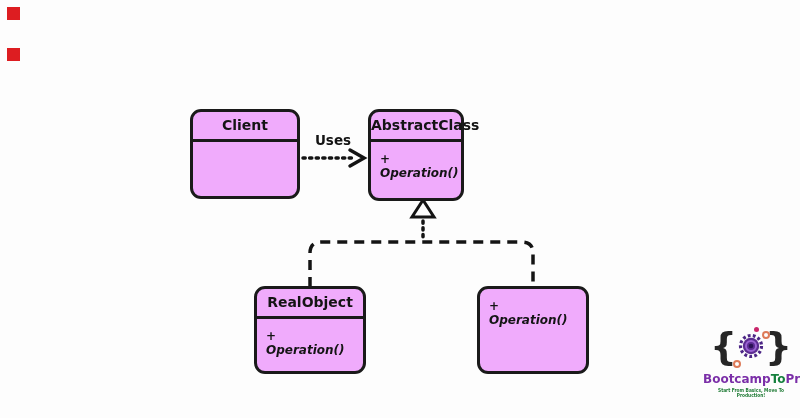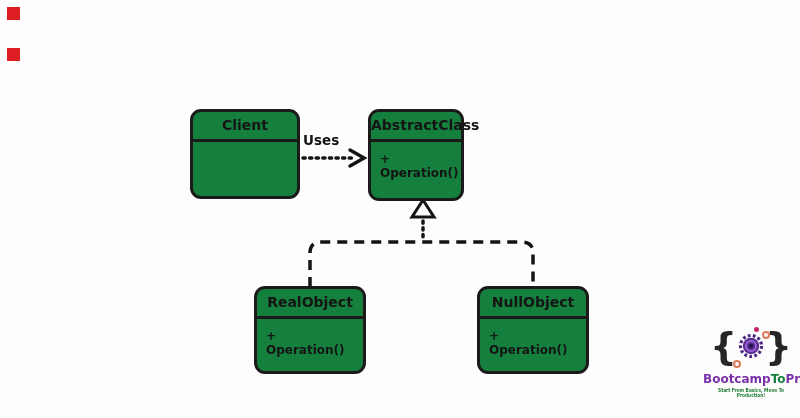--- a/index.html
+++ b/index.html
@@ -19,40 +19,41 @@
   
   .title{
     position:absolute;left:0;top:27px;width:800px;height:50px;
     text-align:center;font-size:44px;font-weight:800;letter-spacing:-0.5px;
     color:#17171a;font-family:"DejaVu Sans","Liberation Sans",sans-serif;
   }
 
   
   .uml-class{
     position:absolute;box-sizing:border-box;
-    border:3px solid #1a1a1a;border-radius:11px;background:#15803d;
+    border:3px solid #1a1a1a;border-radius:11px;background:#f0abfc;
   }
   .uml-class .hdr{
     box-sizing:border-box;height:30px;line-height:27px;text-align:center;
     font-weight:bold;font-size:14px;color:#141414;
     border-bottom:3px solid #1a1a1a;
     font-family:"DejaVu Sans","Liberation Sans",sans-serif;
   }
   .uml-class .bdy{
     box-sizing:border-box;padding:10px 8px 0 9px;
     font-weight:bold;font-size:12px;color:#141414;text-align:left;
     font-family:"DejaVu Sans","Liberation Sans",sans-serif;
+    font-style:italic;
   }
   .box-client{left:190px;top:109px;width:110px;height:90px;}
   .box-abstract{left:368px;top:109px;width:96px;height:92px;}
   .box-real{left:254px;top:286px;width:112px;height:88px;}
   .box-null{left:477px;top:286px;width:112px;height:88px;}
 
   .uses-label{
-    position:absolute;left:303px;top:132px;width:60px;
+    position:absolute;left:303px;top:132px;width:60px;text-align:center;
     font-weight:bold;font-size:13.5px;color:#141414;
     font-family:"DejaVu Sans","Liberation Sans",sans-serif;
   }
 
   .connectors{position:absolute;left:0;top:0;width:800px;height:418px;}
 
   
   .logo{position:absolute;left:703px;top:322px;width:96px;height:84px;}
   .logo-icon{position:relative;width:96px;height:48px;text-align:center;}
   .brace{
@@ -111,21 +112,20 @@
     <div class="hdr">AbstractClass</div>
     <div class="bdy">+ Operation()</div>
   </div>
 
   <div class="uml-class box-real">
     <div class="hdr">RealObject</div>
     <div class="bdy">+ Operation()</div>
   </div>
 
   <div class="uml-class box-null">
-    <div class="hdr">NullObject</div>
     <div class="bdy">+ Operation()</div>
   </div>
 
   <div class="logo">
     <div class="logo-icon">
       <span class="brace">{</span><svg class="gear-svg" width="28" height="28" viewBox="-14 -14 28 28">
         <circle r="10.5" fill="none" stroke="#4b2585" stroke-width="3.2" stroke-dasharray="2.8 2.3"></circle>
         <circle r="8.2" fill="#5c2d92"></circle>
         <circle r="5" fill="none" stroke="#9a63d3" stroke-width="2"></circle>
         <circle r="2.3" fill="#2a1155"></circle>

